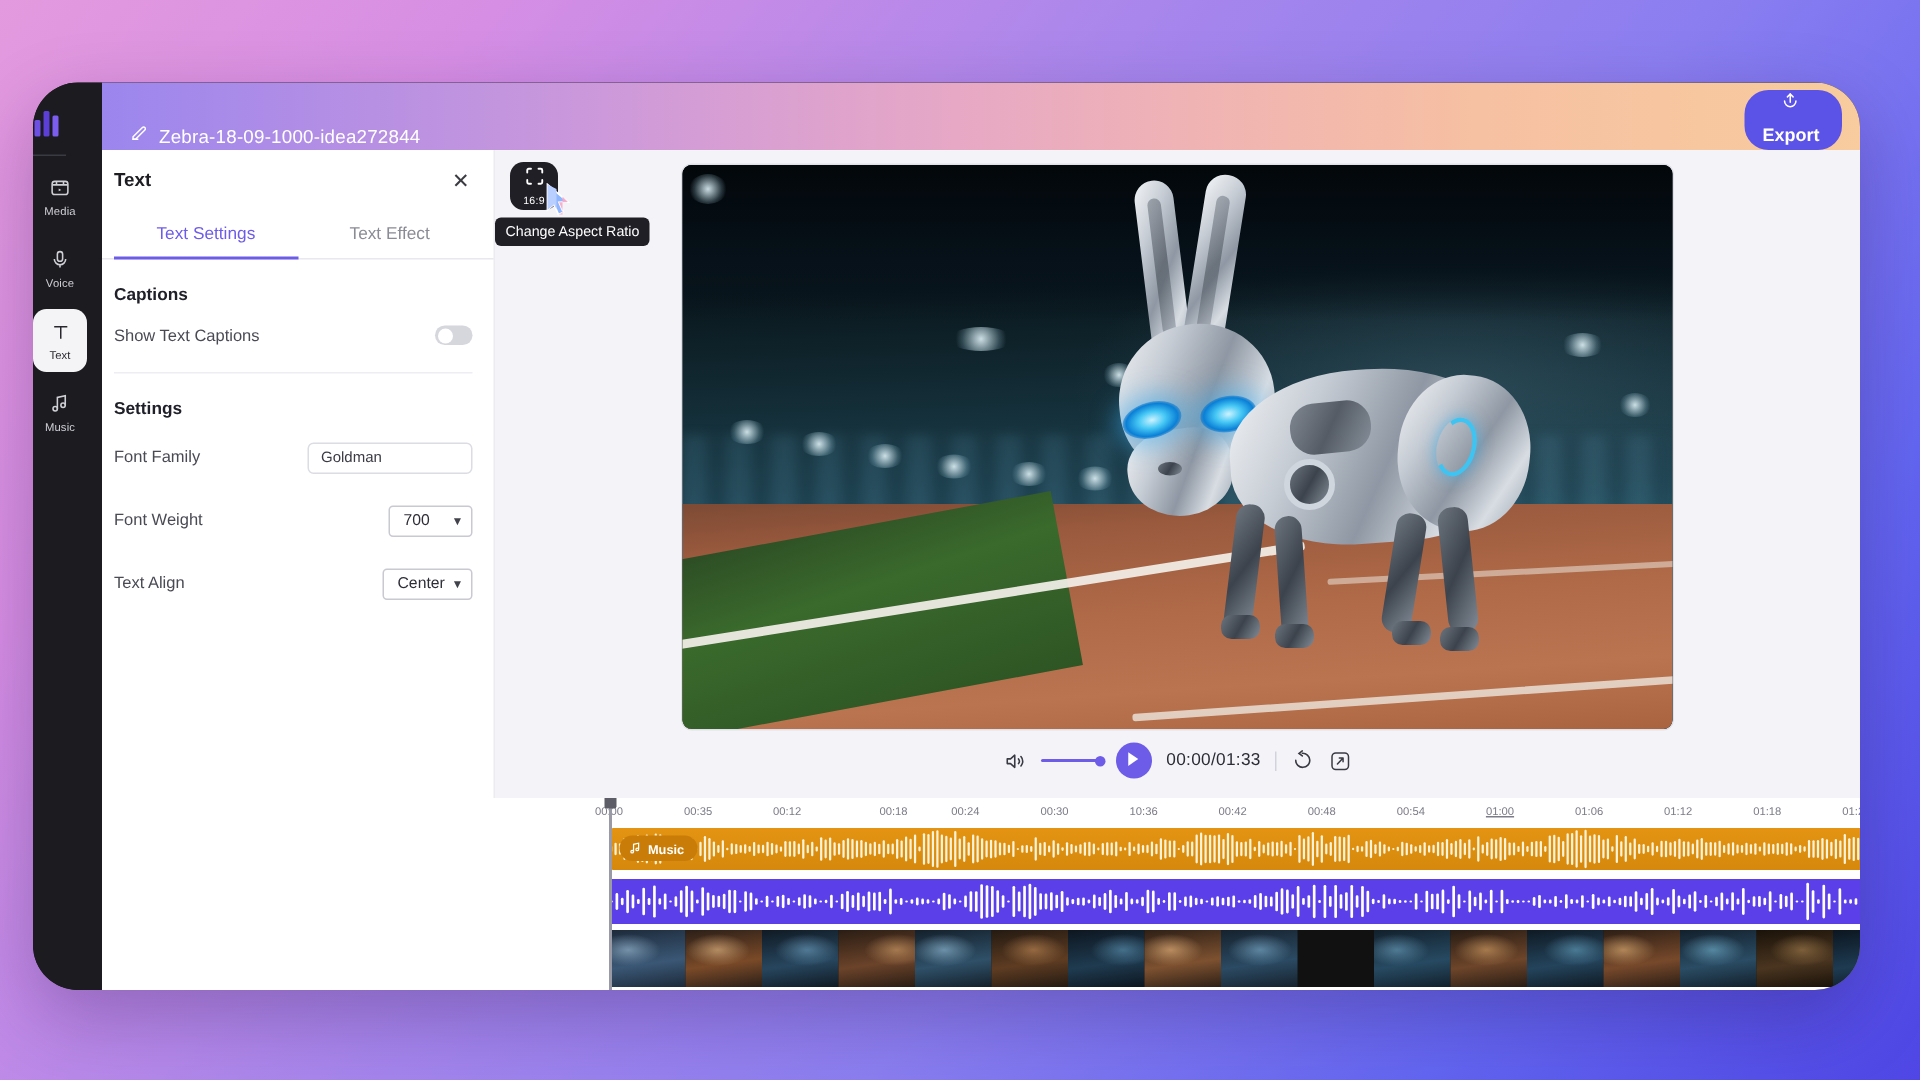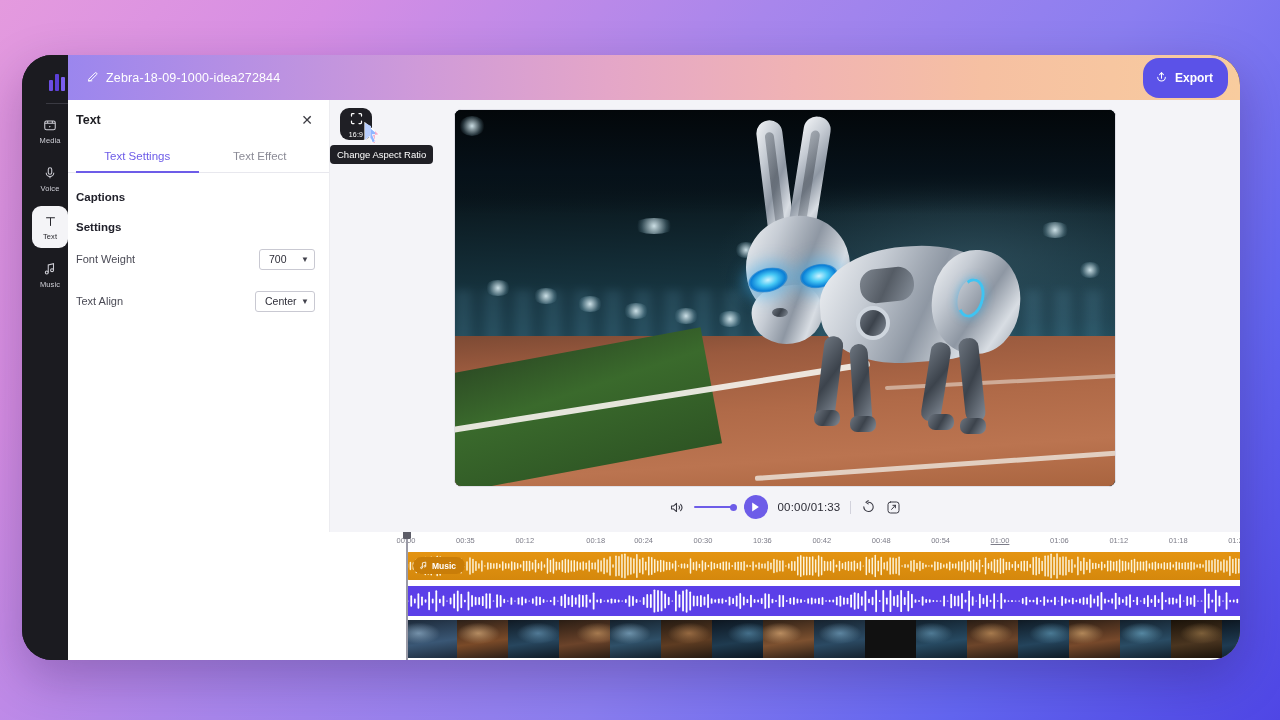--- a/index.html
+++ b/index.html
@@ -19,21 +19,21 @@
     background: #1b1b20;
     overflow: hidden;
     display: flex;
     box-shadow: 0 18px 50px rgba(40,10,70,.28);
   }
 
   
   #rail {
     width: 46px; flex: 0 0 46px;
     background: #1b1b20;
-    display: flex; flex-direction: column; align-items: flex-end;
+    display: flex; flex-direction: column; align-items: flex-start;
     padding-top: 10px;
   }
   #logo-mark { width: 20px; height: 20px; margin-top: 6px; position: relative; }
   #logo-mark i {
     position: absolute; bottom: 0; width: 4px; border-radius: 1px; background: #6d4fe3;
   }
   #logo-mark i:nth-child(1){ left:1px;  height: 11px; }
   #logo-mark i:nth-child(2){ left:7px;  height: 17px; background:#5b3fd6;}
   #logo-mark i:nth-child(3){ left:13px; height: 14px; background:#7b5ef0;}
   .rail-sep { width: 22px; height: 1px; background: #3a3a42; margin: 12px 0 6px; }
@@ -46,31 +46,31 @@
   .rail-item .ic { height: 16px; display: flex; align-items: center; justify-content: center; }
   .rail-item .lb { font-size: 7.5px; letter-spacing: .1px; }
 
   
   #main { flex: 1; display: flex; flex-direction: column; min-width: 0; }
 
   
   #header {
     height: 45px; flex: 0 0 45px;
     background: linear-gradient(90deg, #9b86ee 0%, #b58fe4 14%, #cf9ad9 30%, #e4a6c8 46%, #f0b3b4 62%, #f6c0a2 78%, #f8cc9e 100%);
-    display: flex; align-items: center; justify-content: space-between;
+    display: flex; align-items: flex-end; justify-content: space-between;
     padding: 0 12px 0 18px;
   }
   #project-title-wrap { display: flex; align-items: center; gap: 7px; }
   #project-title { color: #fff; font-size: 12.5px; letter-spacing: .15px; }
   #export-btn {
     display: flex; align-items: center; gap: 7px;
     background: #5b52e8; color: #fff;
     border: none; border-radius: 16px;
     height: 40px; padding: 0 15px 0 12px;
-    font-size: 12px; font-weight: bold; cursor: pointer;
+    font-size: 12px; font-weight: bold; cursor: pointer; flex-direction: column;
   }
 
   
   #body-row { flex: 1; display: flex; min-height: 0; background: #fff; }
 
   
   #panel {
     width: 262px; flex: 0 0 262px;
     background: #fff; border-right: 1px solid #ececf0;
     display: flex; flex-direction: column;
@@ -301,25 +301,35 @@
           <span id="panel-close">✕</span>
         </div>
 
         <div id="tabs">
           <div class="tab active">Text Settings</div>
           <div class="tab">Text Effect</div>
         </div>
 
         <div id="captions-sect">
           <div class="sect-title">Captions</div>
+          <div id="captions-row">
+            <span class="row-label">Show Text Captions</span>
+            <div class="toggle">
+                <div class="knob"></div>
+              </div>
+          </div>
         </div>
 
         <div id="settings-sect">
           <div class="sect-title">Settings</div>
 
+          <div class="set-row">
+            <span class="row-label">Font Family</span>
+            <input class="txt-input" value="Goldman" style="">
+          </div>
 
           <div class="set-row">
             <span class="row-label">Font Weight</span>
             <div class="sel-box">
               <span>700</span>
               <span class="caret">▼</span>
             </div>
           </div>
 
 

